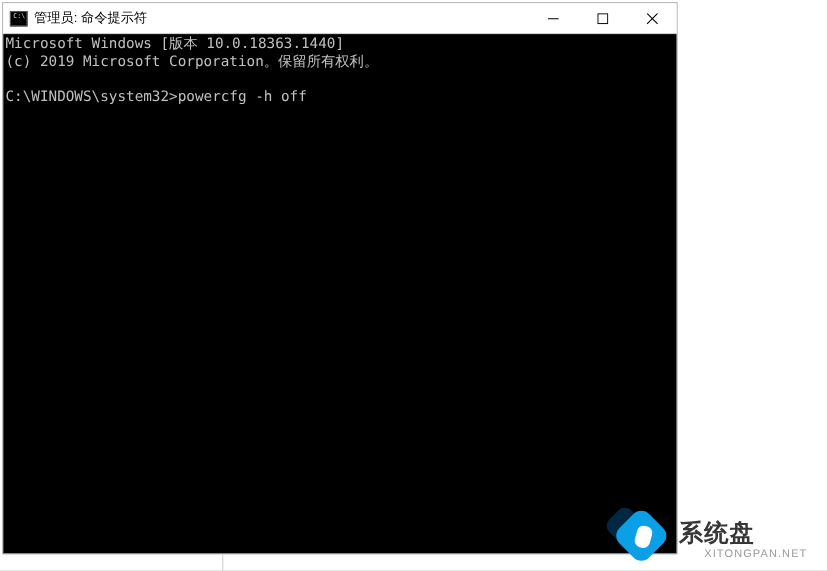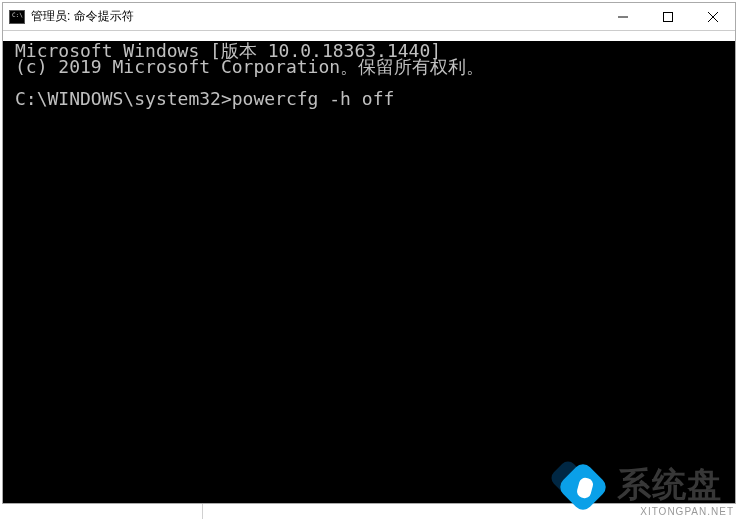--- a/index.html
+++ b/index.html
@@ -12,27 +12,26 @@
       height: 519px;
       background: #ffffff;
       font-family: "Segoe UI", Tahoma, sans-serif;
       overflow: hidden;
       position: relative;
     }
     .window {
       position: absolute;
       top: 2px;
       left: 2px;
-      width: 734px;
+      width: 614px;
       height: 502px;
       background: #ffffff;
       border: 1px solid #aaaaaa;
       display: flex;
       flex-direction: column;
-      gap: 10px;
     }
     .titlebar {
       height: 28px;
       background: #ffffff;
       display: flex;
       align-items: center;
       padding-left: 6px;
       border-bottom: 1px solid #cccccc;
     }
     .titlebar-icon {
@@ -70,23 +69,23 @@
     }
     .window-btn svg {
       width: 10px;
       height: 10px;
     }
     .terminal {
       flex: 1;
       background: #000000;
       color: #c0c0c0;
       font-family: "NSimSun", "SimSun", "Consolas", monospace;
-      font-size: 18px;
+      font-size: 13px;
       line-height: 16px;
-      padding: 2px 12px;
+      padding: 2px 2px;
       white-space: pre;
       overflow: hidden;
     }
     .terminal-line {
       color: #c0c0c0;
     }
     .sep-line {
       position: absolute;
       left: 202px;
       top: 504px;
@@ -137,21 +136,21 @@
       transform: rotate(15deg);
       top: 16px;
       left: 26px;
     }
     .watermark-text {
       display: flex;
       flex-direction: column;
       color: #373737;
     }
     .watermark-title {
-      font-size: 34px;
+      font-size: 22px;
       font-weight: 700;
       letter-spacing: 1px;
       font-family: "Microsoft YaHei", sans-serif;
     }
     .watermark-sub {
       font-size: 10px;
       color: #999;
       letter-spacing: 1px;
       margin-top: -2px;
       margin-left: 23px;

